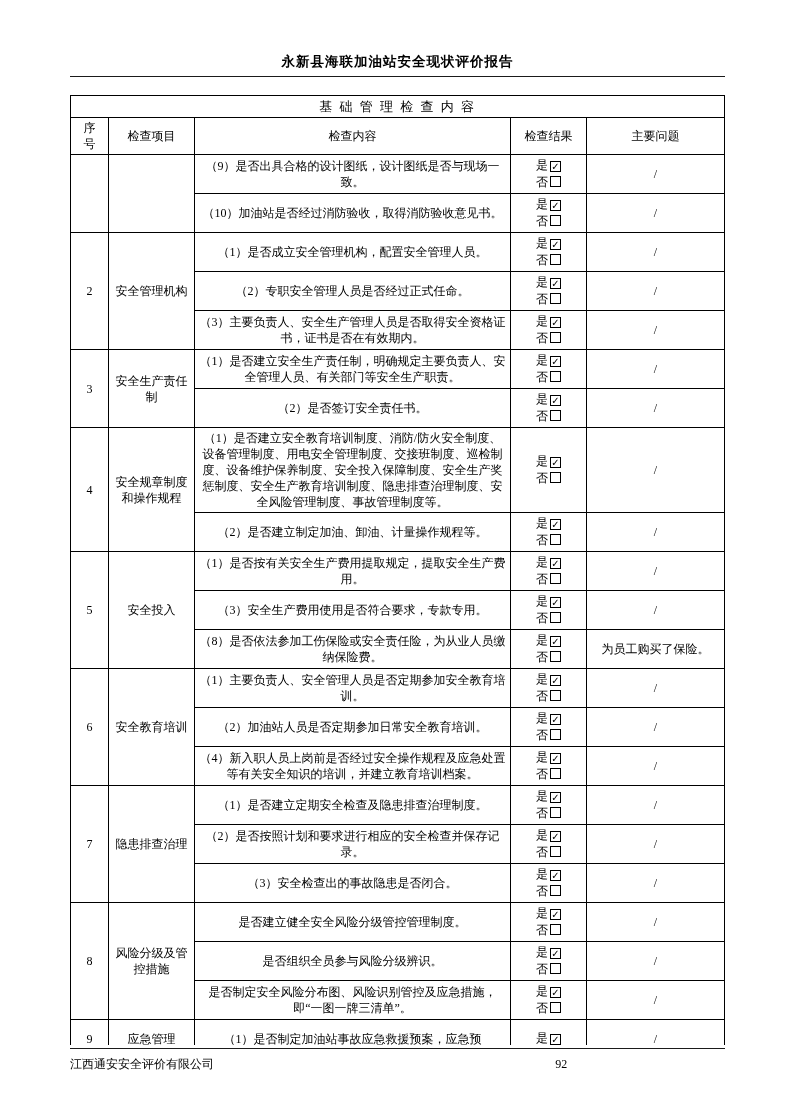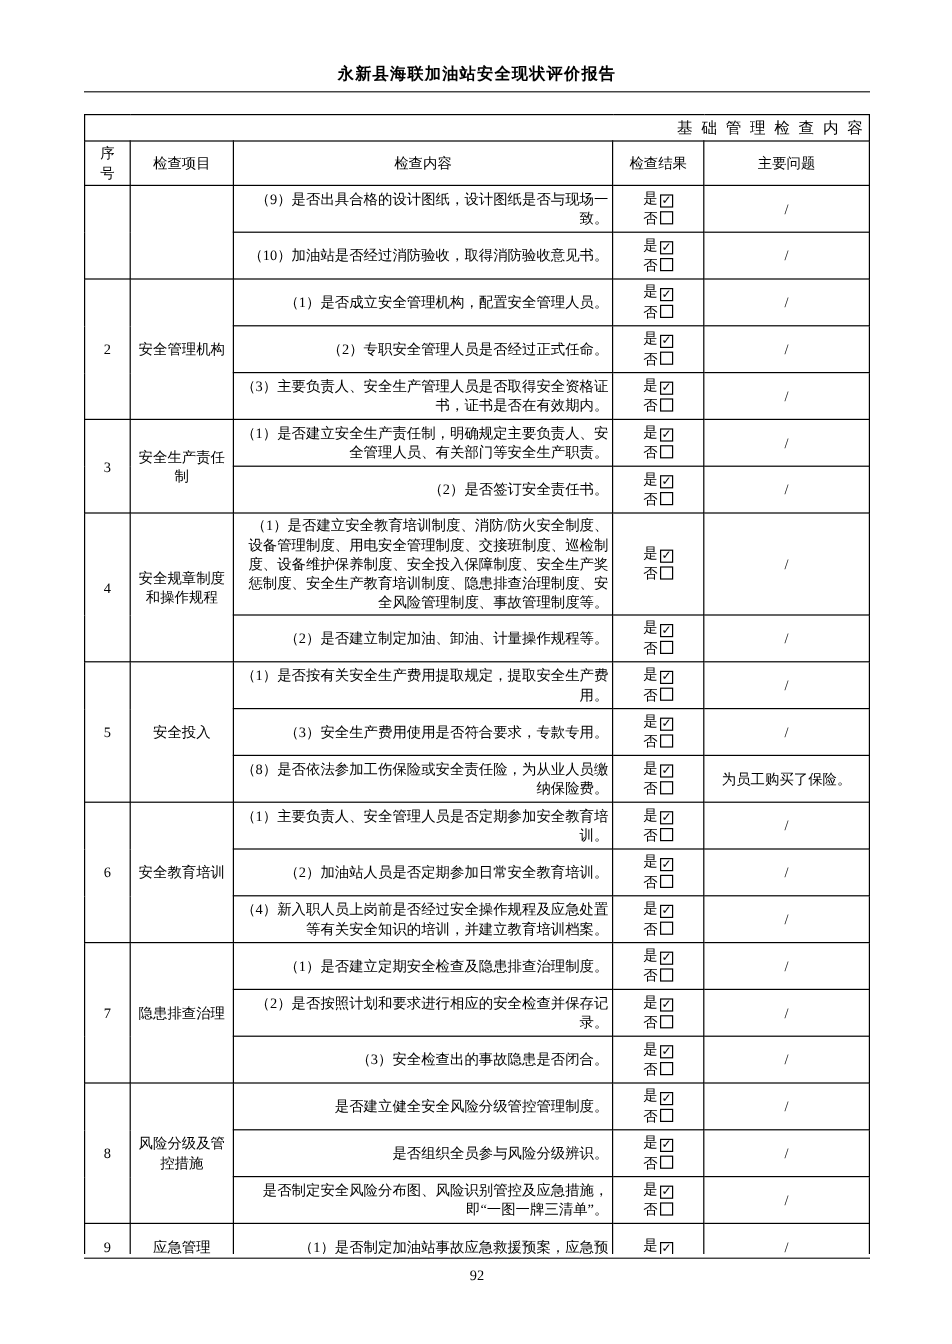--- a/index.html
+++ b/index.html
@@ -45,38 +45,38 @@
     border: 1px solid #000;
     font-size: 12px;
     font-weight: normal;
     line-height: 16px;
     padding: 2px 3px;
     vertical-align: middle;
     word-break: break-all;
   }
   .tbl-title {
     height: 22px;
-    text-align: right;
+    text-align: center;
     font-weight: bold;
     font-size: 13px !important;
     letter-spacing: 2px;
   }
   tr.col-head th {
     text-align: center;
     height: 36px;
     white-space: pre-line;
   }
   td.c-no { text-align: center; }
   td.c-item {
     text-align: center;
     font-weight: bold;
     line-height: 18px;
     padding: 2px 7px;
   }
-  td.c-content { text-align: right; padding: 2px 5px; height: 38px; }
+  td.c-content { text-align: center; padding: 2px 5px; height: 38px; }
   td.c-result { text-align: center; padding: 2px 1px; }
   td.c-problem { text-align: center; padding: 2px 4px; }
   .opt { line-height: 17px; height: 17px; white-space: nowrap; }
   .cb {
     display: inline-block;
     width: 11px; height: 11px;
     border: 1px solid #000;
     margin-left: 2px;
     font-size: 10px;
     line-height: 10px;
@@ -321,16 +321,17 @@
             <td class="c-result">
               <div class="opt"><span>是</span><span class="cb checked">✓</span></div>
             </td>
             <td class="c-problem">/</td>
           </tr>
         </tbody>
     </table>
   </div>
 
   <div class="doc-footer">
+    <span class="f-left">江西通安安全评价有限公司</span>
     <span class="f-center">92</span>
   </div>
 
 </div>
 
 </body></html>

